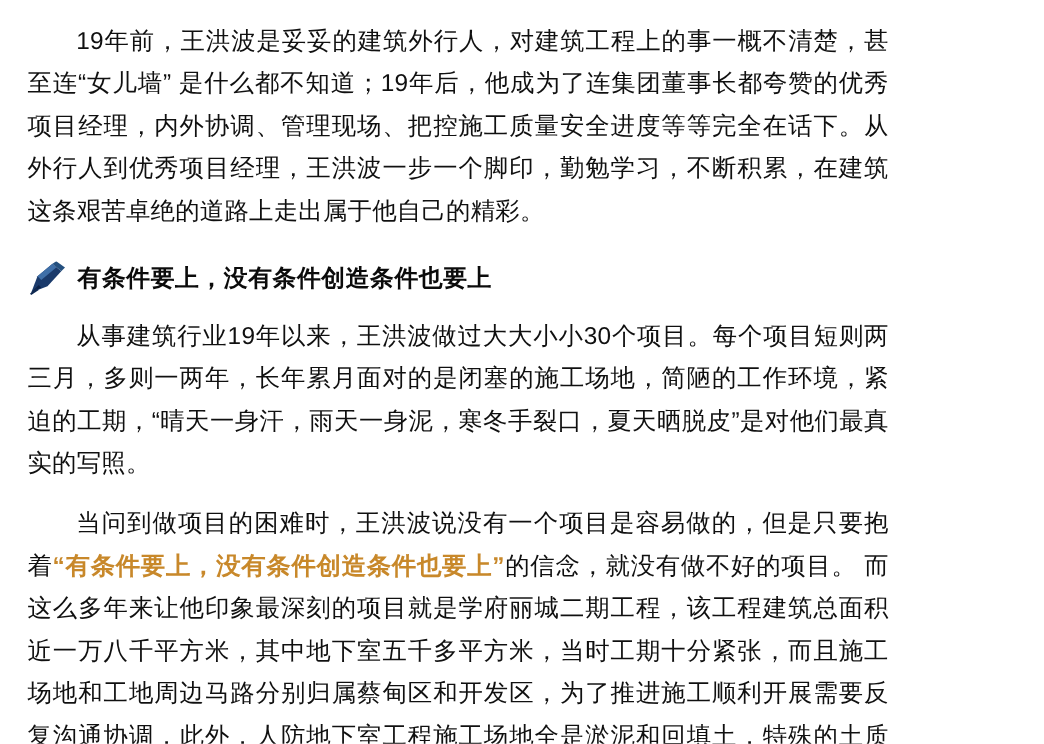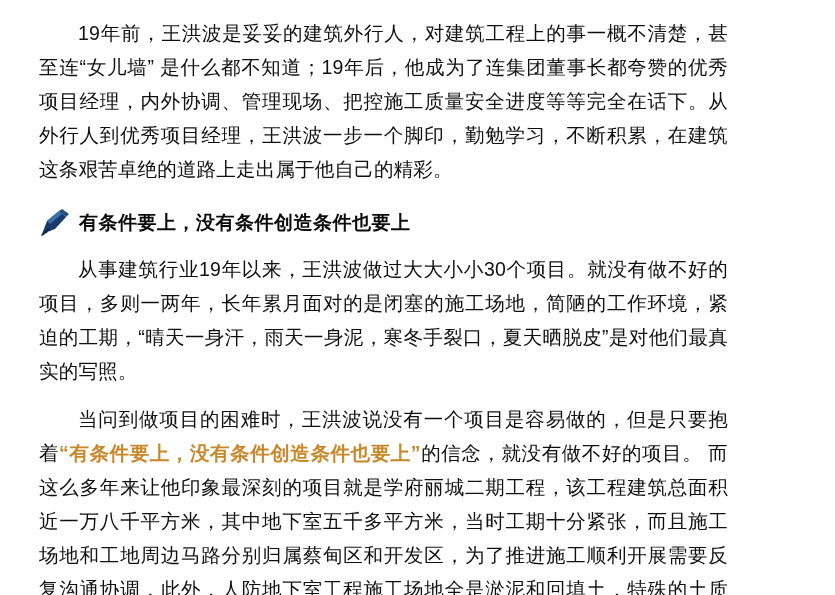--- a/index.html
+++ b/index.html
@@ -13,21 +13,20 @@
     font-family: "Liberation Sans", sans-serif;
     color: #000000;
     overflow: hidden;
   }
   .page {
     position: relative;
     width: 733px;
     height: 595px;
     box-sizing: border-box;
     padding: 16px 22px 0 22px;
-    margin-left: 17px;
   }
   p.body-text {
     margin: 0 0 0 0;
     font-size: 19.5px;
     line-height: 34px;
     text-align: justify;
     text-justify: inter-ideograph;
     letter-spacing: 0.2px;
     text-indent: 2em;
     color: #101010;
@@ -74,19 +73,19 @@
     <svg class="pen-icon" viewBox="0 0 34 28">
       <path d="M3 25 L8 12 L20 2 L27 8 L16 20 Z" fill="#1a3a6b"></path>
       <path d="M8 12 L20 2 L23 5 L11 15 Z" fill="#3f6fa8"></path>
       <path d="M3 25 L9 19 L11 21 Z" fill="#0d2246"></path>
       <path d="M20 2 L27 8 L30 5 L23 0 Z" fill="#24507f"></path>
       <path d="M2 26 L7 21 L9 23 L3 27 Z" fill="#102a52"></path>
     </svg>
     <span class="section-heading-text">有条件要上，没有条件创造条件也要上</span>
   </div>
 
-  <p class="body-text">从事建筑行业19年以来，王洪波做过大大小小30个项目。就没有做不好的项目，多则一两年，长年累月面对的是闭塞的施工场地，简陋的工作环境，紧迫的工期，“晴天一身汗，雨天一身泥，寒冬手裂口，夏天晒脱皮”是对他们最真实的写照。</p>
+  <p class="body-text">从事建筑行业19年以来，王洪波做过大大小小30个项目。每个项目短则两三月，多则一两年，长年累月面对的是闭塞的施工场地，简陋的工作环境，紧迫的工期，“晴天一身汗，雨天一身泥，寒冬手裂口，夏天晒脱皮”是对他们最真实的写照。</p>
 
   <div class="para-spacer"></div>
 
   <p class="body-text"><span>当问到做项目的困难时，王洪波说没有一个项目是容易做的，但是只要抱着</span><span class="quote-mark">“</span><span class="highlight">有条件要上，没有条件创造条件也要上</span><span class="quote-mark">”</span><span>的信念，就没有做不好的项目。 而这么多年来让他印象最深刻的项目就是学府丽城二期工程，该工程建筑总面积近一万八千平方米，其中地下室五千多平方米，当时工期十分紧张，而且施工场地和工地周边马路分别归属蔡甸区和开发区，为了推进施工顺利开展需要反复沟通协调，此外，人防地下室工程施工场地全是淤泥和回填土，特殊的土质导致现场极易发生塌方问题，为了避免发生塌方，他们在施工的时候必须非常小心谨慎，做好多种预防措施……</span></p>
 
 </div>
 
 </body></html>

